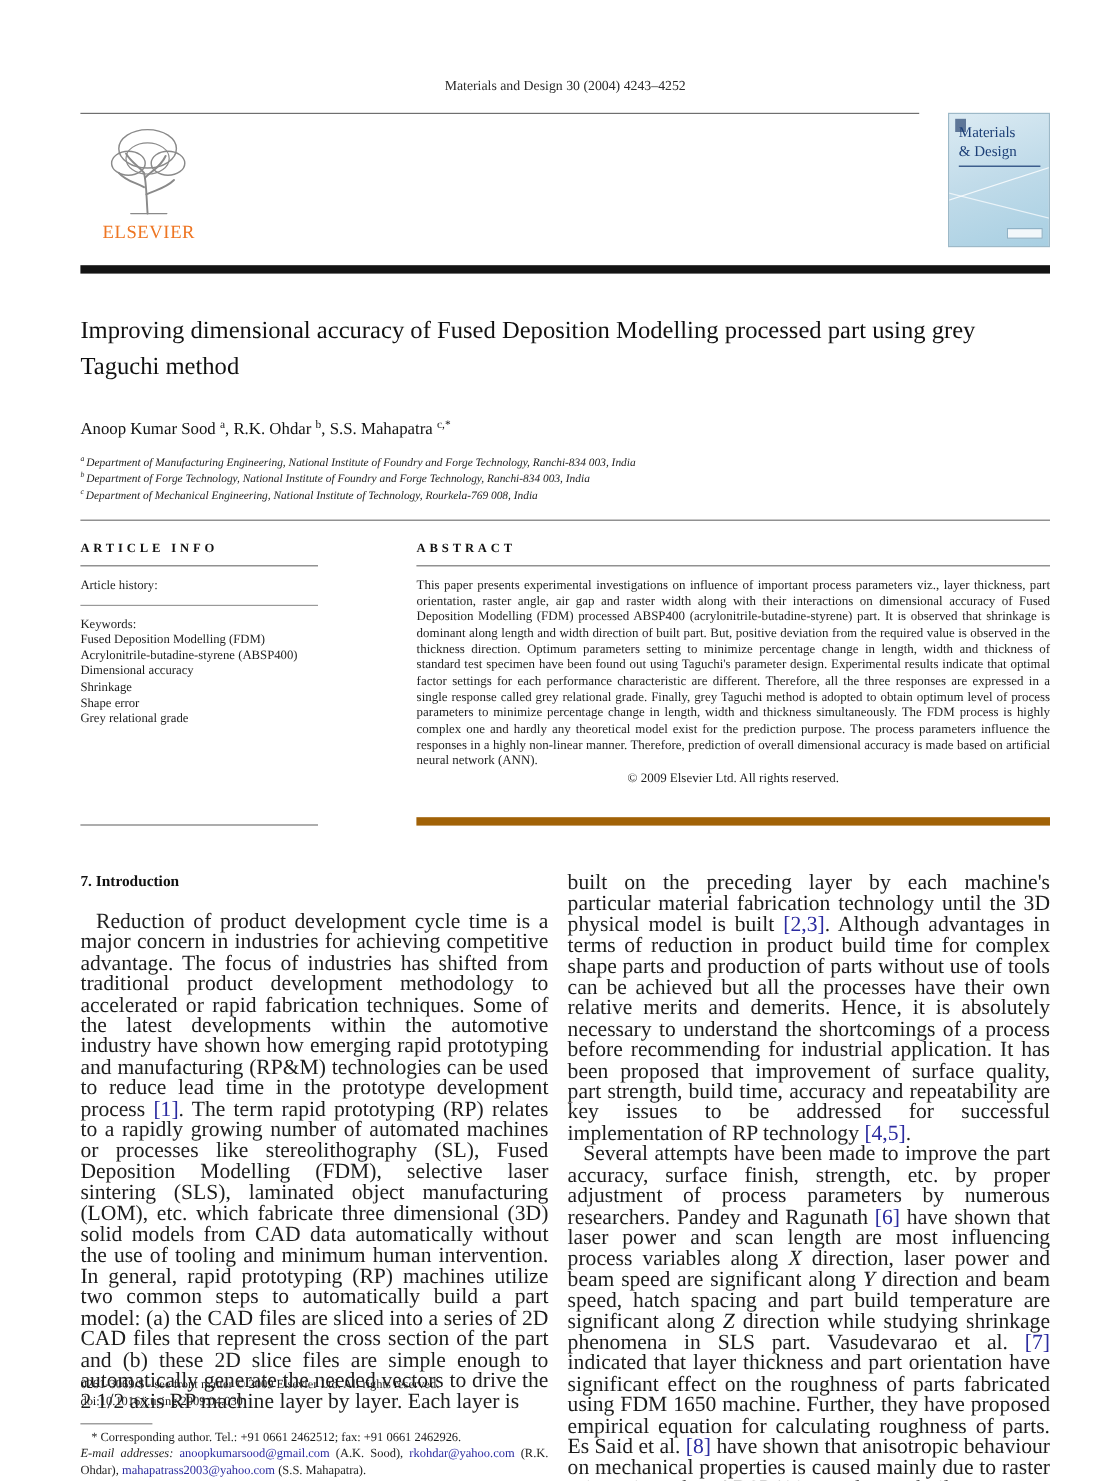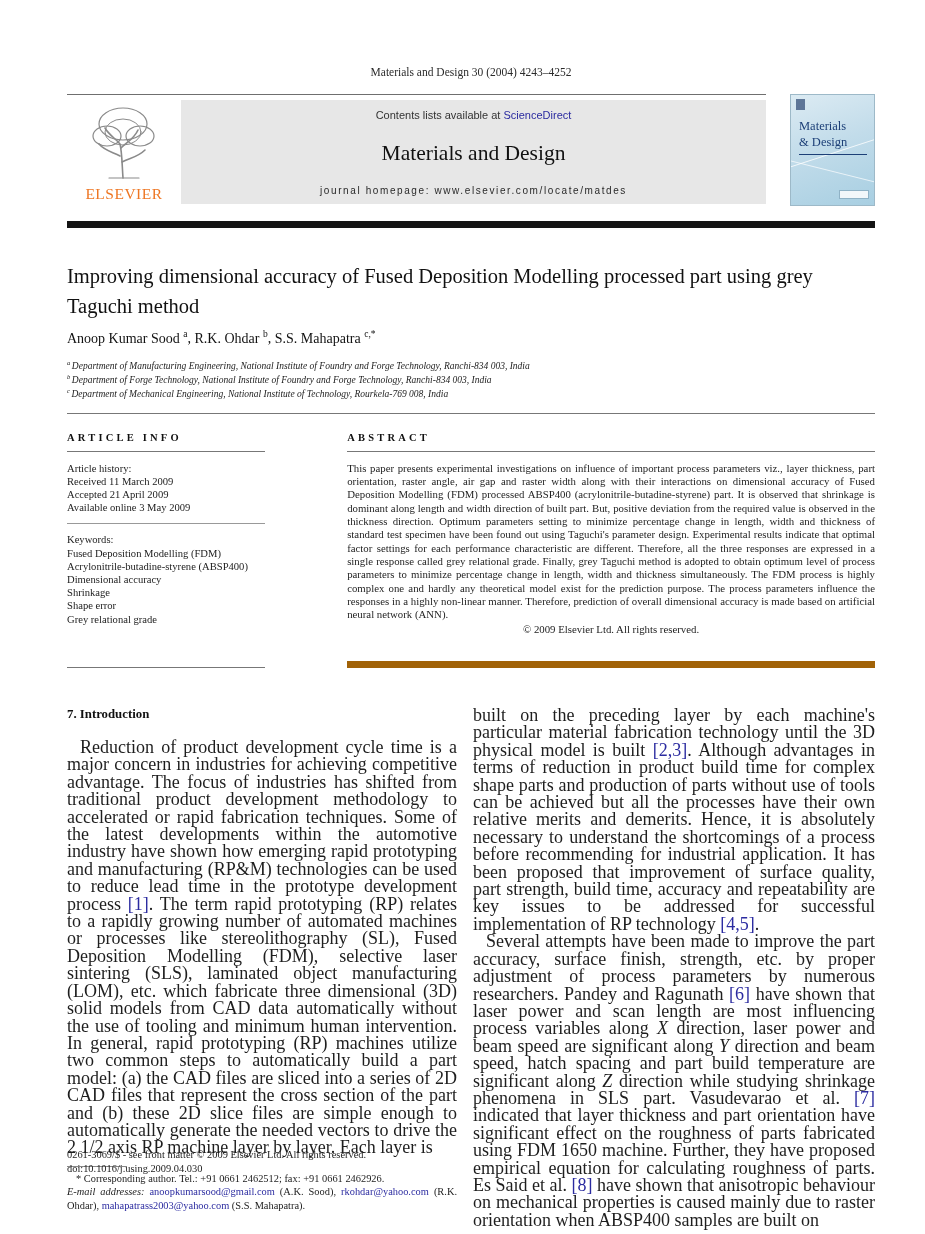--- a/index.html
+++ b/index.html
@@ -31,28 +31,28 @@
   .journal-title { font-size:21.5px; color:#111; }
   .homepage-line { font-family:"Liberation Sans",sans-serif; font-size:10px; letter-spacing:1.6px; color:#2a2a2a; }
   .cover {
     position:absolute; right:0; top:0; width:85px; height:112px;
     background:linear-gradient(160deg,#dcebf3 0%,#c2dcea 45%,#a8cfe2 100%);
     border:1px solid #9db9c8; overflow:hidden;
   }
   .cover:before { content:""; position:absolute; left:-20px; top:55px; width:140px; height:1px; background:rgba(255,255,255,0.8); transform:rotate(-18deg); }
   .cover:after  { content:""; position:absolute; left:-20px; top:78px; width:140px; height:1px; background:rgba(255,255,255,0.7); transform:rotate(14deg); }
   .cover-emblem { position:absolute; left:5px; top:4px; width:9px; height:11px; background:#35507a; opacity:0.75; }
-  .cover-title { position:absolute; left:8px; top:24px; font-size:12.5px; line-height:1.25; color:#1c3f77; z-index:2; }
+  .cover-title { position:absolute; left:8px; top:8px; font-size:12.5px; line-height:1.25; color:#1c3f77; z-index:2; }
   .cover-title .rule { border-top:1px solid #1c3f77; margin-top:4px; width:68px; }
   .cover-mark { position:absolute; right:5px; bottom:6px; width:30px; height:9px; background:#f2f7fa; border:0.5px solid #8fb2c6; z-index:2; }
   .black-bar { width:808px; height:7px; background:#141414; margin-top:14px; }
 
   
   .paper-title { margin-top:33px; width:770px; font-size:20.5px; line-height:1.47; color:#111; }
-  .authors { margin-top:10px; font-size:14px; color:#111; }
+  .authors { margin-top:30px; font-size:14px; color:#111; }
   .affils { margin-top:13px; font-style:italic; font-size:9.5px; line-height:1.45; color:#222; }
 
   
   .full-rule { width:808px; border-top:1px solid #777; margin-top:11px; }
   .info-abs { display:flex; width:808px;gap:36px; }
   .info-col { width:208px; border-bottom:1px solid #777; }
   .abs-col { width:554px; margin-left:46px; border-bottom:7px solid #a16207; padding-bottom:25px; }
   .col-heading { margin-top:18px; font-size:10.5px; font-weight:bold; letter-spacing:3.2px; color:#111; }
   .head-rule { border-top:1px solid #777; margin-top:8px; }
   .info-body { margin-top:10px; font-size:10.6px; line-height:13.2px; }
@@ -99,25 +99,20 @@
             <ellipse cx="38" cy="30" rx="18" ry="13" stroke-width="1.0"></ellipse>
             <path d="M38 76 C37 62 37 50 35 42 C30 36 24 33 20 26"></path>
             <path d="M36 46 C42 40 49 37 53 28"></path>
             <path d="M35 54 C28 50 20 49 14 42"></path>
             <path d="M37 60 C45 56 53 55 60 48"></path>
             <path d="M24 76 L54 76" stroke-width="1.2"></path>
           </g>
         </svg>
         <div class="elsevier-word">ELSEVIER</div>
       </div>
-      <div class="graybox">
-        <div class="contents-line"><span>Contents lists available at </span><span class="sd-link">ScienceDirect</span></div>
-        <div class="journal-title">Materials and Design</div>
-        <div class="homepage-line">journal homepage: www.elsevier.com/locate/matdes</div>
-      </div>
     </div>
     <div class="cover">
       <div class="cover-emblem"></div>
       <div class="cover-title">
         <div>Materials</div>
         <div>&amp; Design</div>
         <div class="rule"></div>
       </div>
       <div class="cover-mark"></div>
     </div>
@@ -136,25 +131,20 @@
     </div>
 
   <div class="full-rule"></div>
 
   <div class="info-abs">
     <div class="info-col">
       <div class="col-heading">ARTICLE INFO</div>
       <div class="head-rule"></div>
       <div class="info-body">
         <div class="info-label">Article history:</div>
-        <div>
-            <div>Received 11 March 2009</div>
-            <div>Accepted 21 April 2009</div>
-            <div>Available online 3 May 2009</div>
-          </div>
         <div class="mid-rule"></div>
         <div class="info-label">Keywords:</div>
         <div>
             <div>Fused Deposition Modelling (FDM)</div>
             <div>Acrylonitrile-butadine-styrene (ABSP400)</div>
             <div>Dimensional accuracy</div>
             <div>Shrinkage</div>
             <div>Shape error</div>
             <div>Grey relational grade</div>
           </div>

